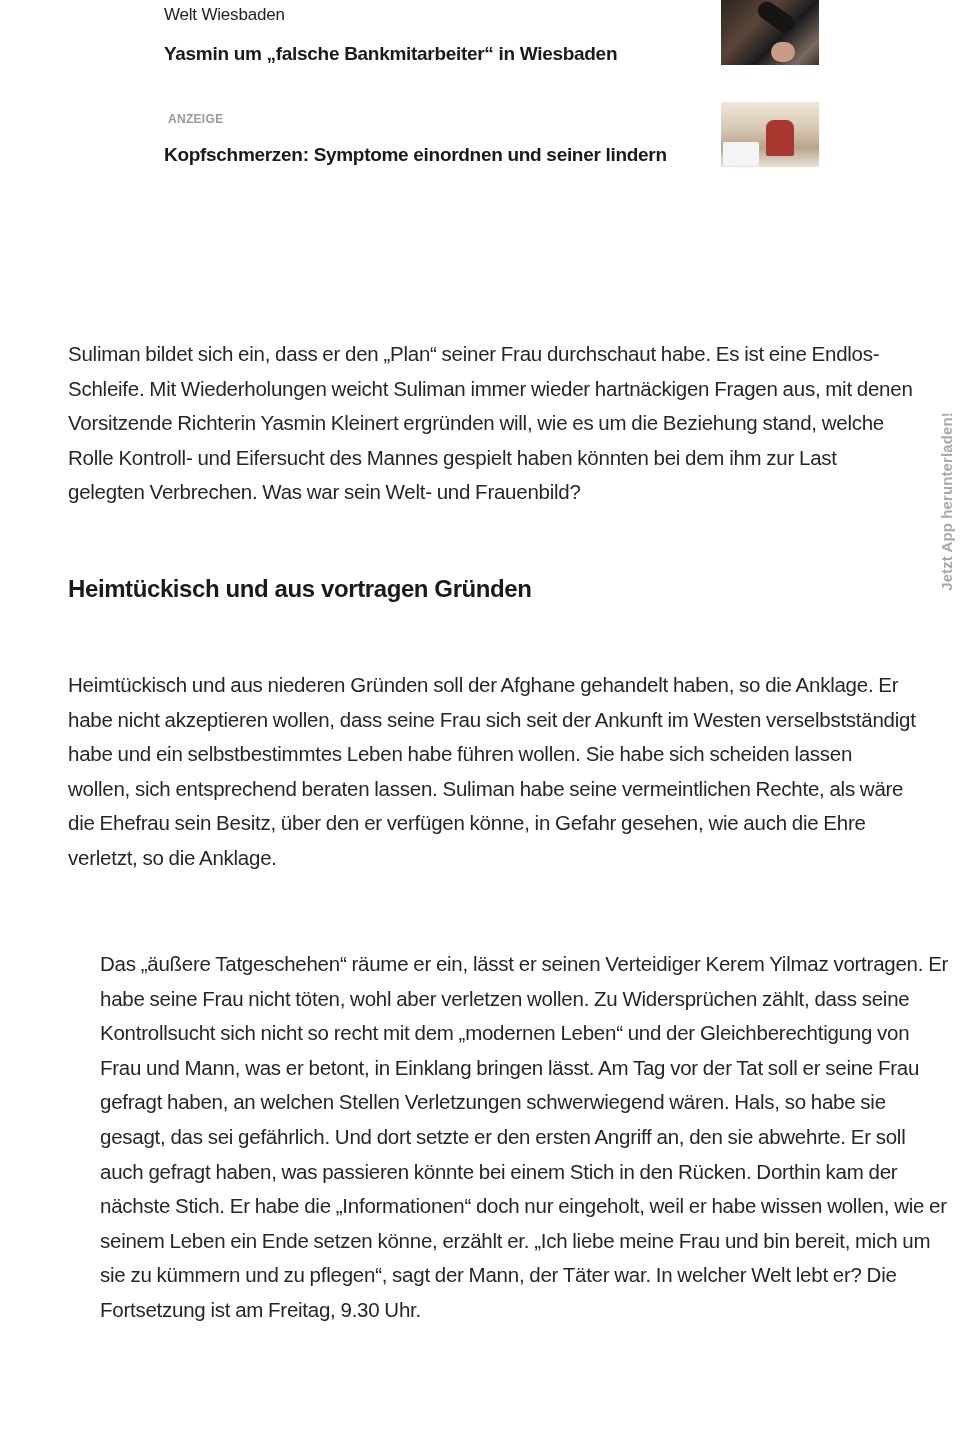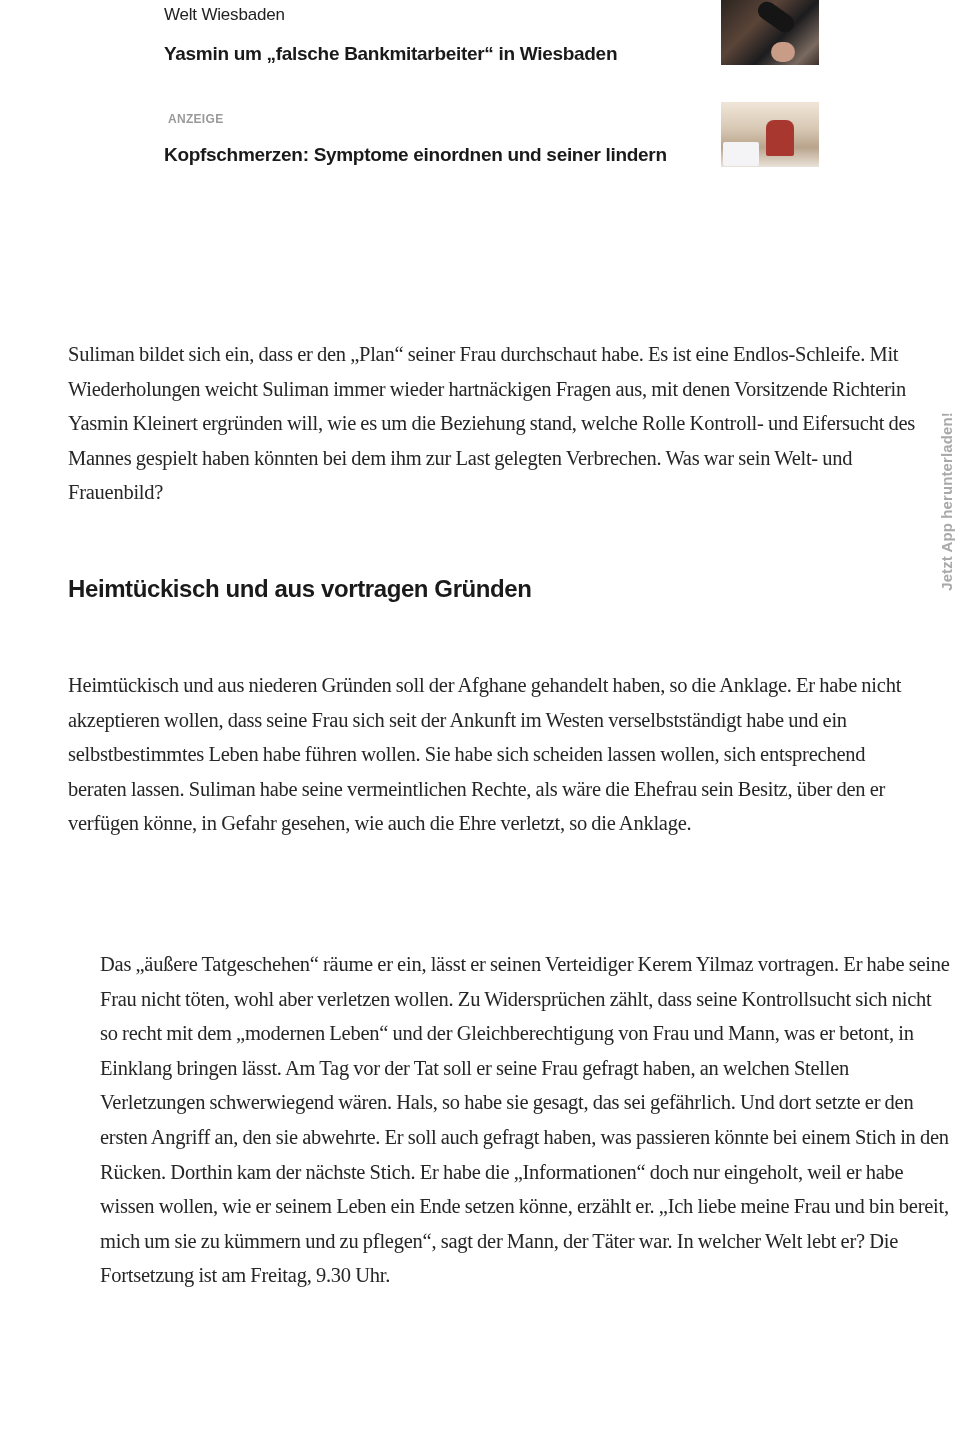--- a/index.html
+++ b/index.html
@@ -20,21 +20,21 @@
     .thumb-1::before { content: ""; position: absolute; left: 35px; top: 8px; width: 40px; height: 18px; background: #151515; border-radius: 9px; transform: rotate(35deg); }
     .thumb-1::after { content: ""; position: absolute; left: 50px; top: 42px; width: 24px; height: 20px; background: #c99c88; border-radius: 10px; }
     .thumb-2 { top: 90px; background: linear-gradient(180deg, #f0e6d8 0%, #d8c9b5 40%, #b9a48c 70%, #e9e2d8 100%); }
     .thumb-2::before { content: ""; position: absolute; left: 45px; top: 18px; width: 28px; height: 36px; background: #a8382f; border-radius: 8px 8px 2px 2px; }
     .thumb-2::after { content: ""; position: absolute; left: 2px; top: 40px; width: 36px; height: 24px; background: #f4f4f6; border-radius: 2px; }
 
     .app-cta { position: absolute; left: 934px; top: 395px; width: 24px; height: 212px; display: flex; align-items: center; justify-content: center; }
     .app-cta span { transform: rotate(-90deg); white-space: nowrap; font-size: 15px; font-weight: bold; color: #a9a9a9; display: block; letter-spacing: 0.1px; }
 
     .article { position: absolute; left: 68px; top: 0; width: 850px; }
-    .para { position: absolute; left: 0; width: 850px; font-size: 20.5px; line-height: 34.6px; color: #262626; letter-spacing: -0.25px; word-spacing: -0.5px; font-family: Liberation Serif, serif; }
+    .para { position: absolute; left: 0; width: 850px; font-size: 20.5px; line-height: 34.6px; color: #262626; letter-spacing: -0.25px; word-spacing: -0.5px; }
     .p1 { top: 337px; }
     .h2 { position: absolute; left: 0; top: 575px; font-size: 24px; font-weight: bold; color: #1a1a1a; letter-spacing: -0.4px; }
     .p2 { top: 668px; }
     .p3 { top: 947px; margin-left: 32px; }
   </style>
 </head>
 <body>
 
 <div class="teaser-list">
   <a class="teaser teaser-1">

